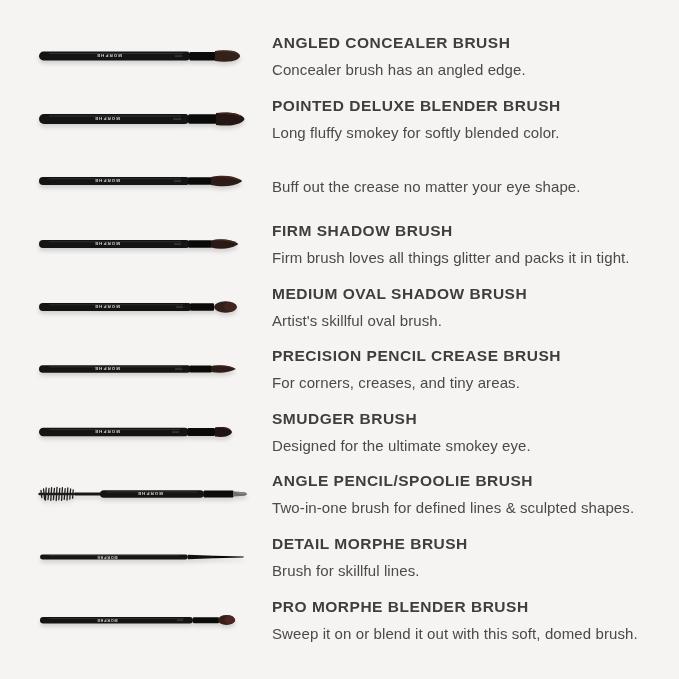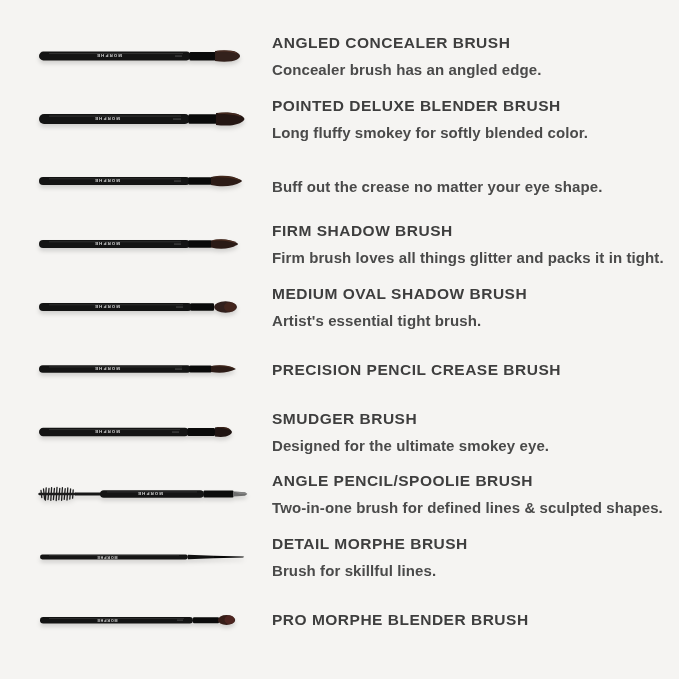--- a/index.html
+++ b/index.html
@@ -36,21 +36,21 @@
   .brush-title{
     font-size:15.5px;
     font-weight:700;
     letter-spacing:0.5px;
     color:#3e3e3e;
     line-height:17px;
     margin:0;
   }
   .brush-desc{
     font-size:15px;
-    font-weight:700;
+    font-weight:400;
     letter-spacing:0.1px;
     color:#4a4a4a;
     line-height:17px;
     margin:10px 0 0 0;
   }
   .brand-label{
     font-family:"Liberation Sans",sans-serif;
     font-size:4.4px;
     letter-spacing:1.1px;
     font-weight:700;
@@ -161,21 +161,21 @@
         </g>
         <rect x="153.5" y="12.3" width="23.5" height="7.4" rx="1" fill="#0a0a0a"></rect>
         <g>
           <ellipse cx="188.5" cy="16" rx="11.5" ry="5.7" fill="#31201d"></ellipse>
           <ellipse cx="193" cy="16" rx="6" ry="4.8" fill="#46261e" opacity="0.9"></ellipse>
         </g>
       </svg>
     </div>
     <div class="text-cell">
       <h3 class="brush-title">MEDIUM OVAL SHADOW BRUSH</h3>
-      <p class="brush-desc">Artist's essential tight brush.</p>
+      <p class="brush-desc">Artist's skillful oval brush.</p>
     </div>
   </div>
 
   <div class="brush-row">
     <div class="brush-cell">
       <svg width="212" height="32" viewBox="0 0 212 32">
         <g>
           <rect x="2" y="12.2" width="152" height="7.6" rx="3.8" fill="#141414"></rect>
           <rect x="12" y="13.4" width="133" height="1" fill="#4a4a4a" opacity="0.5"></rect>
           <rect x="138" y="15.6" width="7" height="0.9" fill="#8a8a8a" opacity="0.55"></rect>
@@ -183,20 +183,21 @@
         </g>
         <rect x="152.5" y="12.4" width="22" height="7.2" rx="1" fill="#0a0a0a"></rect>
         <g>
           <path d="M174,13 C183,11.3 192.5,12.5 198,15.4 C198.9,15.8 198.9,16.2 198,16.6 C192.5,19.5 183,20.7 174,19 Z" fill="#2c1b16"></path>
           <path d="M176,12.8 C184,11.5 192,12.6 197.5,15.3 L195.8,15.5 C191,13.6 183,12.9 176,13.5 Z" fill="#503022" opacity="0.7"></path>
         </g>
       </svg>
     </div>
     <div class="text-cell">
       <h3 class="brush-title">PRECISION PENCIL CREASE BRUSH</h3>
+      <p class="brush-desc">For corners, creases, and tiny areas.</p>
     </div>
   </div>
 
   <div class="brush-row">
     <div class="brush-cell">
       <svg width="212" height="32" viewBox="0 0 212 32">
         <g>
           <rect x="2" y="11.8" width="150" height="8.4" rx="4.2" fill="#141414"></rect>
           <rect x="12" y="13.1" width="131" height="1" fill="#4a4a4a" opacity="0.5"></rect>
           <rect x="135" y="15.6" width="7" height="0.9" fill="#8a8a8a" opacity="0.55"></rect>
@@ -284,16 +285,17 @@
         </g>
         <rect x="156" y="13.2" width="26" height="6" rx="1" fill="#0b0b0b"></rect>
         <g>
           <ellipse cx="189.5" cy="16" rx="8.7" ry="5.1" fill="#361d18"></ellipse>
           <ellipse cx="192.5" cy="15.8" rx="5" ry="4.3" fill="#502621" opacity="0.9"></ellipse>
         </g>
       </svg>
     </div>
     <div class="text-cell">
       <h3 class="brush-title">PRO MORPHE BLENDER BRUSH</h3>
+      <p class="brush-desc">Sweep it on or blend it out with this soft, domed brush.</p>
     </div>
   </div>
 
 </div>
 
 </body></html>

